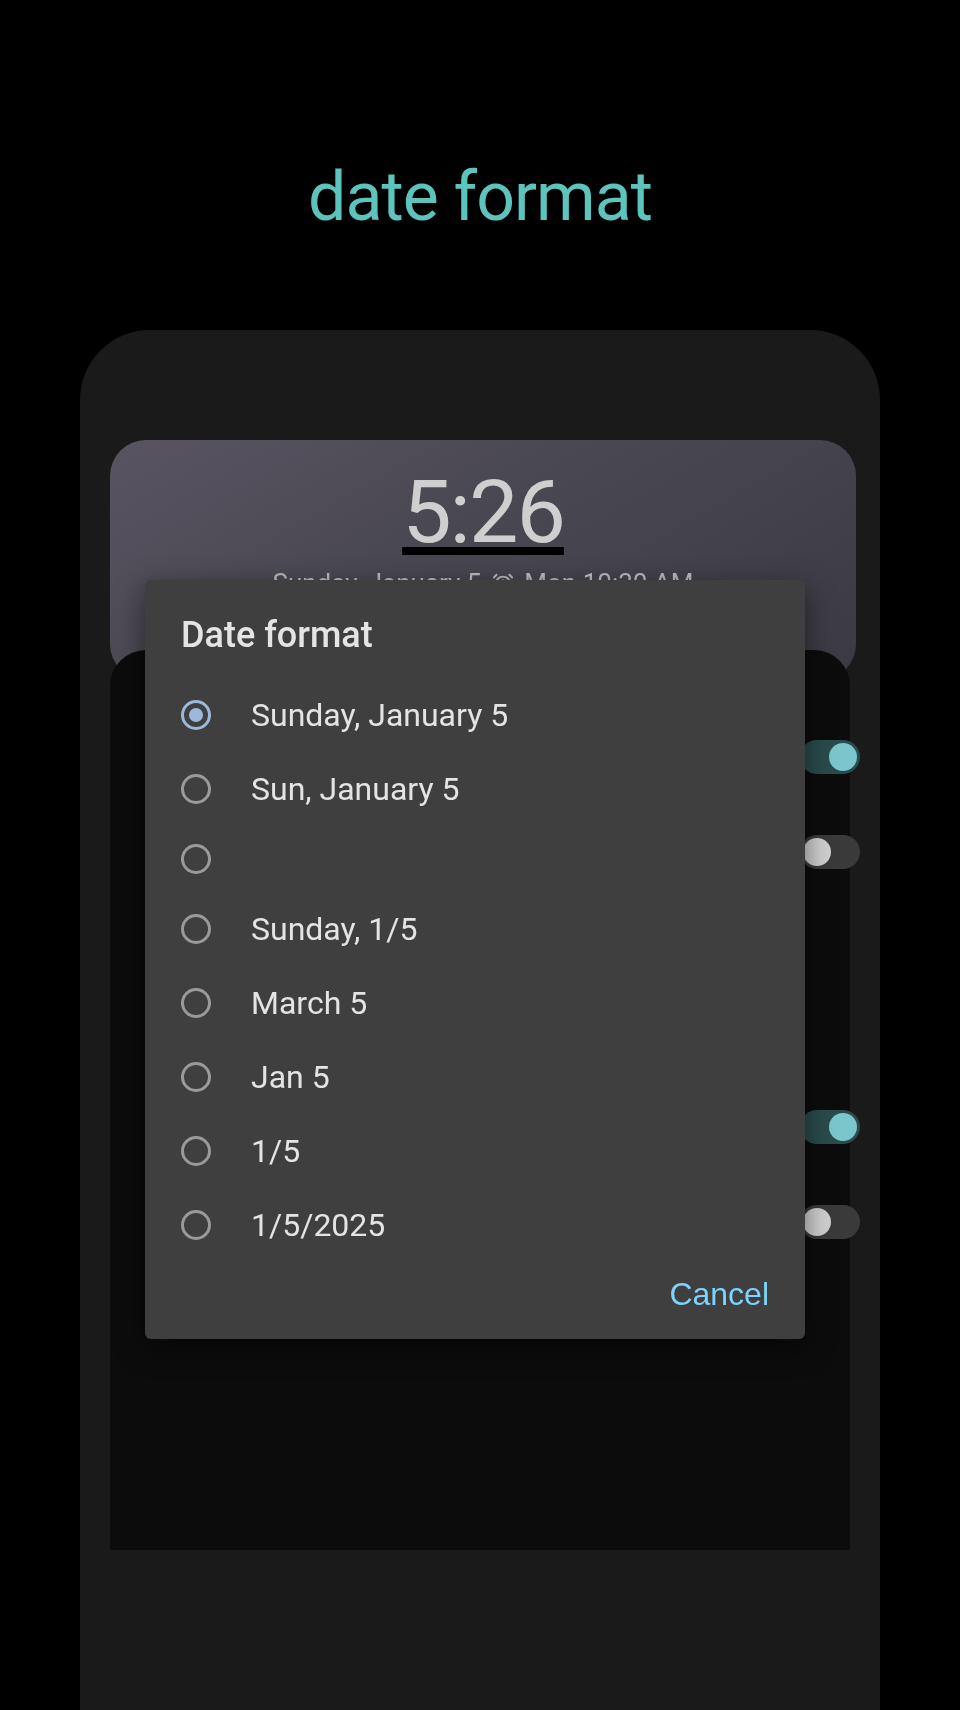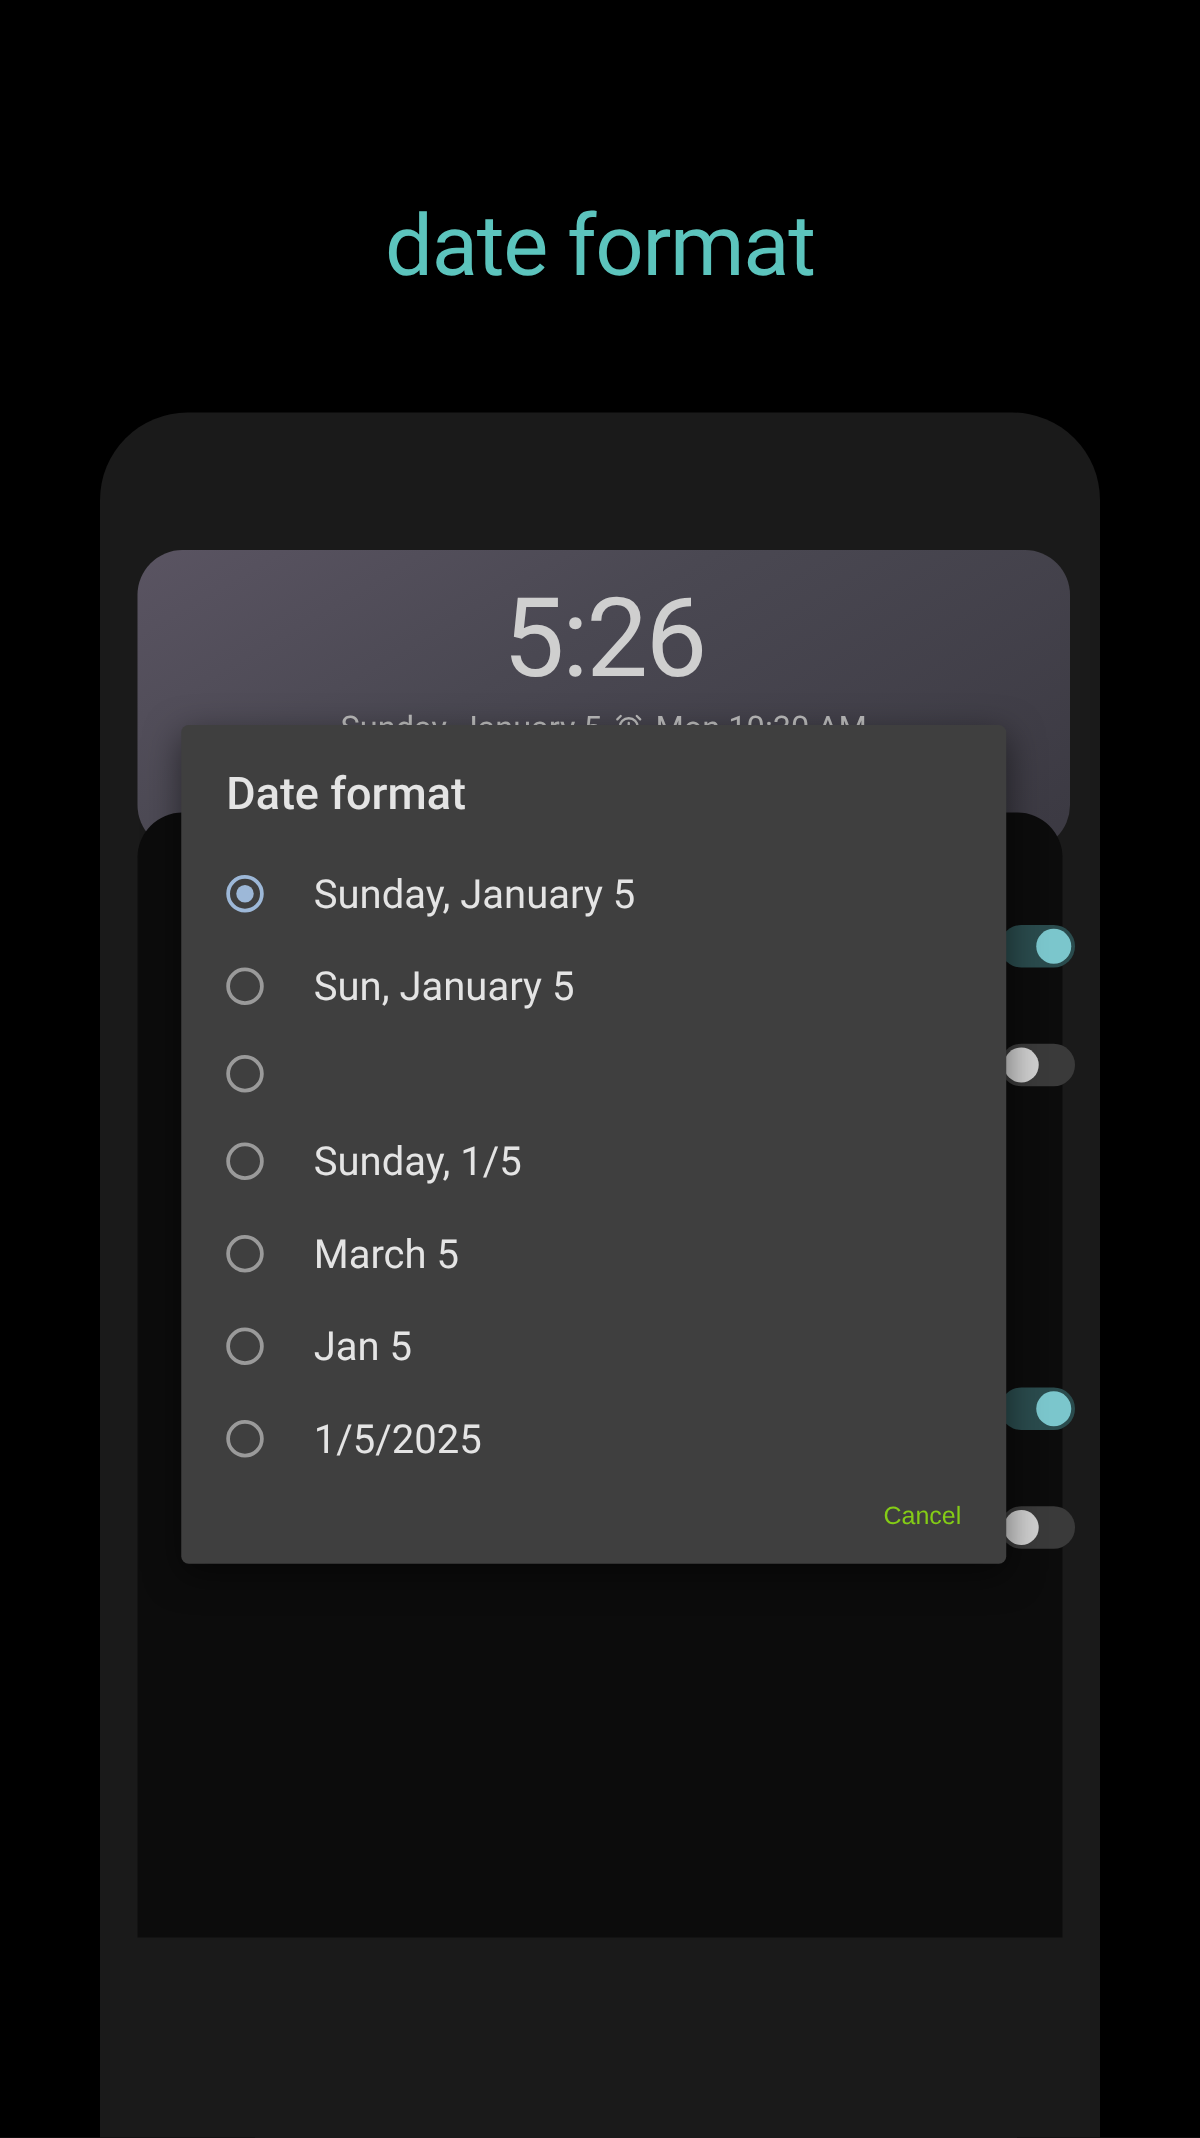--- a/index.html
+++ b/index.html
@@ -35,20 +35,21 @@
     height: 1500px;
   }
   .preview-card {
     position: absolute;
     left: 30px;
     right: 24px;
     top: 110px;
     height: 240px;
     border-radius: 36px;
     background: linear-gradient(150deg, #5a5462 0%, #4a4852 40%, #3b3942 100%);
+    text-decoration: underline;
   }
   .preview-time {
     text-align: center;
     color: #cfcfcf;
     font-size: 88px;
     font-weight: 400;
     padding-top: 20px;
     letter-spacing: -2px;
   }
   .preview-sub {
@@ -147,22 +148,22 @@
     color: #e4e4e4;
     font-size: 32px;
     margin-left: 40px;
     font-weight: 400;
   }
   .dialog-actions {
     text-align: right;
     padding: 14px 36px 6px 0;
   }
   .cancel-btn {
-    color: #84cc16;
-    font-size: 20px;
+    color: #7dd3fc;
+    font-size: 32px;
     font-weight: 500;
     background: none;
     border: none;
     cursor: pointer;
   }
 </style>
 </head>
 <body>
 
 <div class="headline">
@@ -216,20 +217,24 @@
         <div class="option-row">
           <div class="radio"></div>
           <div class="option-label">March 5</div>
         </div>
         <div class="option-row">
           <div class="radio"></div>
           <div class="option-label">Jan 5</div>
         </div>
         <div class="option-row">
           <div class="radio"></div>
+          <div class="option-label">1/5</div>
+        </div>
+        <div class="option-row">
+          <div class="radio"></div>
           <div class="option-label">1/5/2025</div>
         </div>
       </div>
     <div class="dialog-actions">
       <button class="cancel-btn">Cancel</button>
     </div>
   </div>
 
 </div>
 

